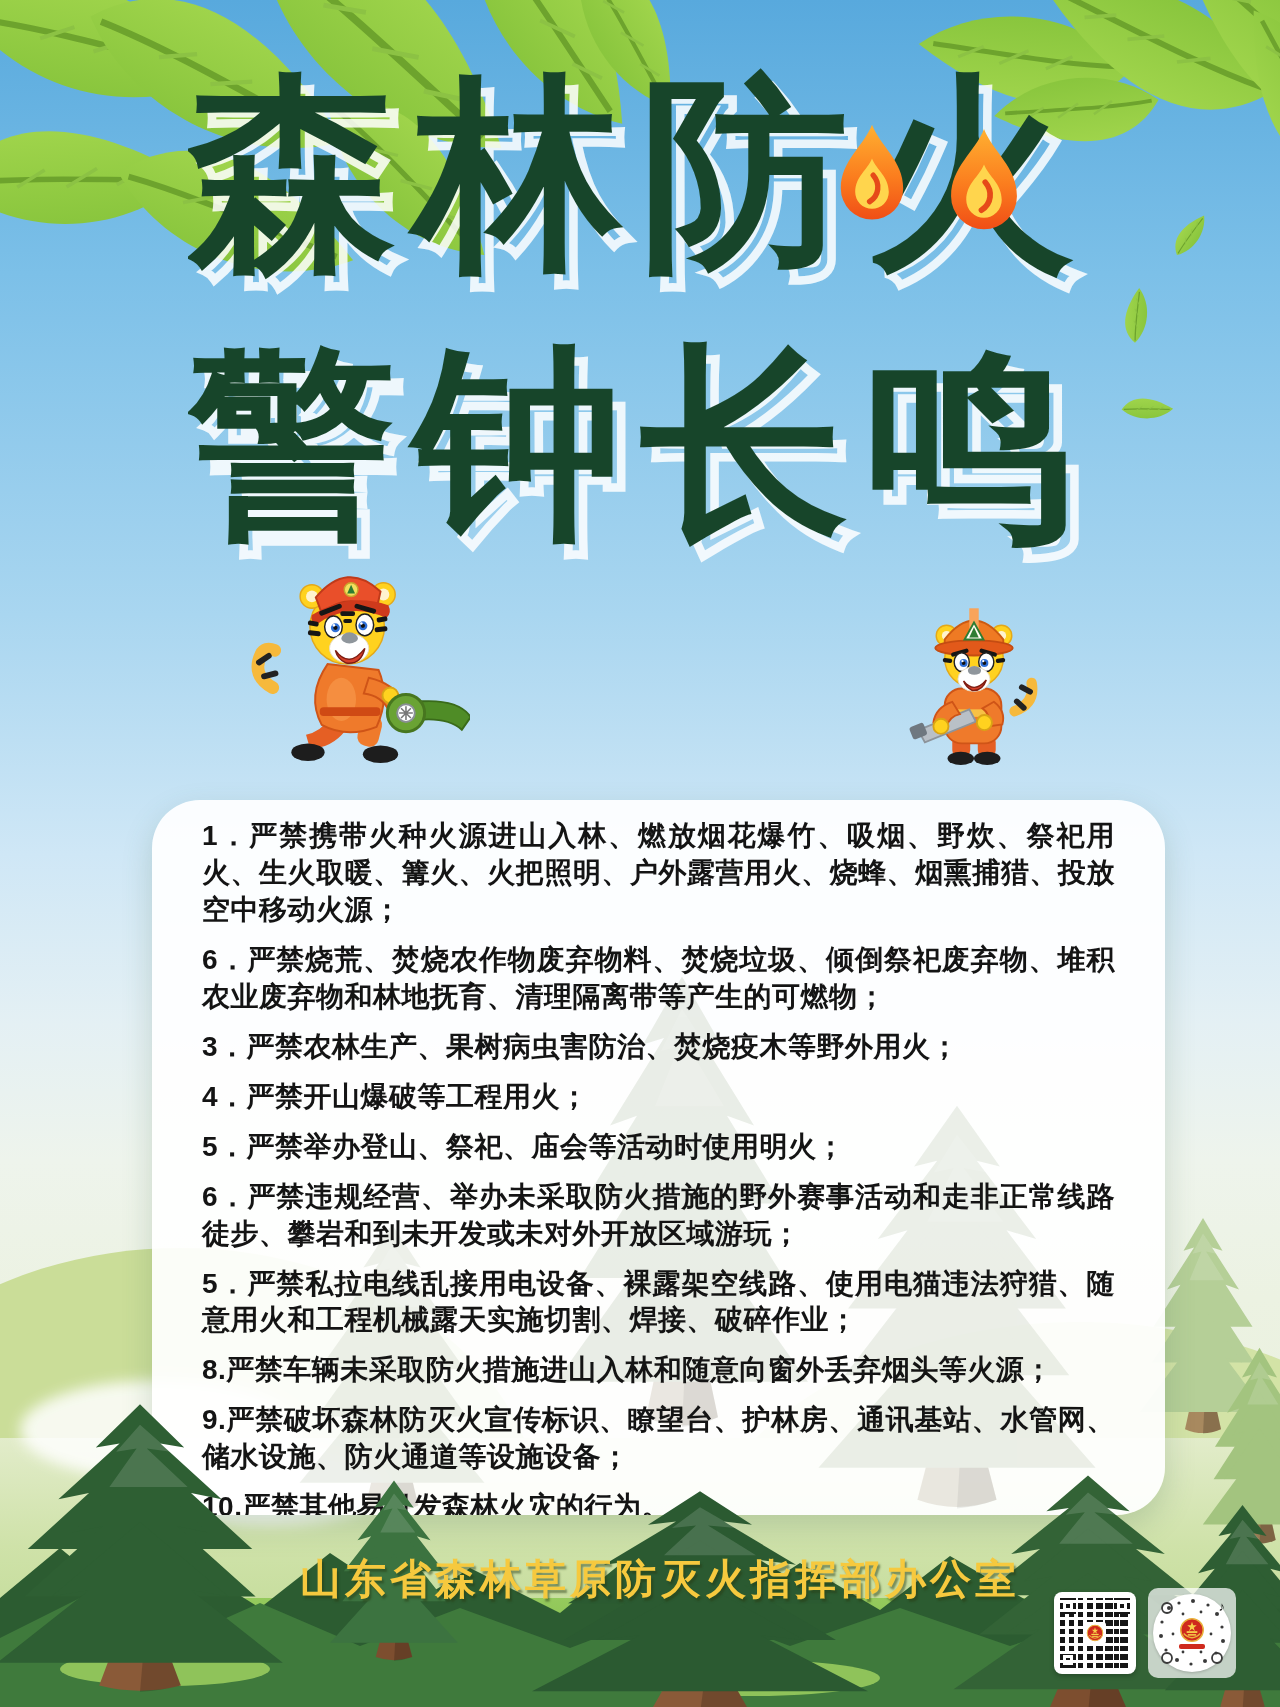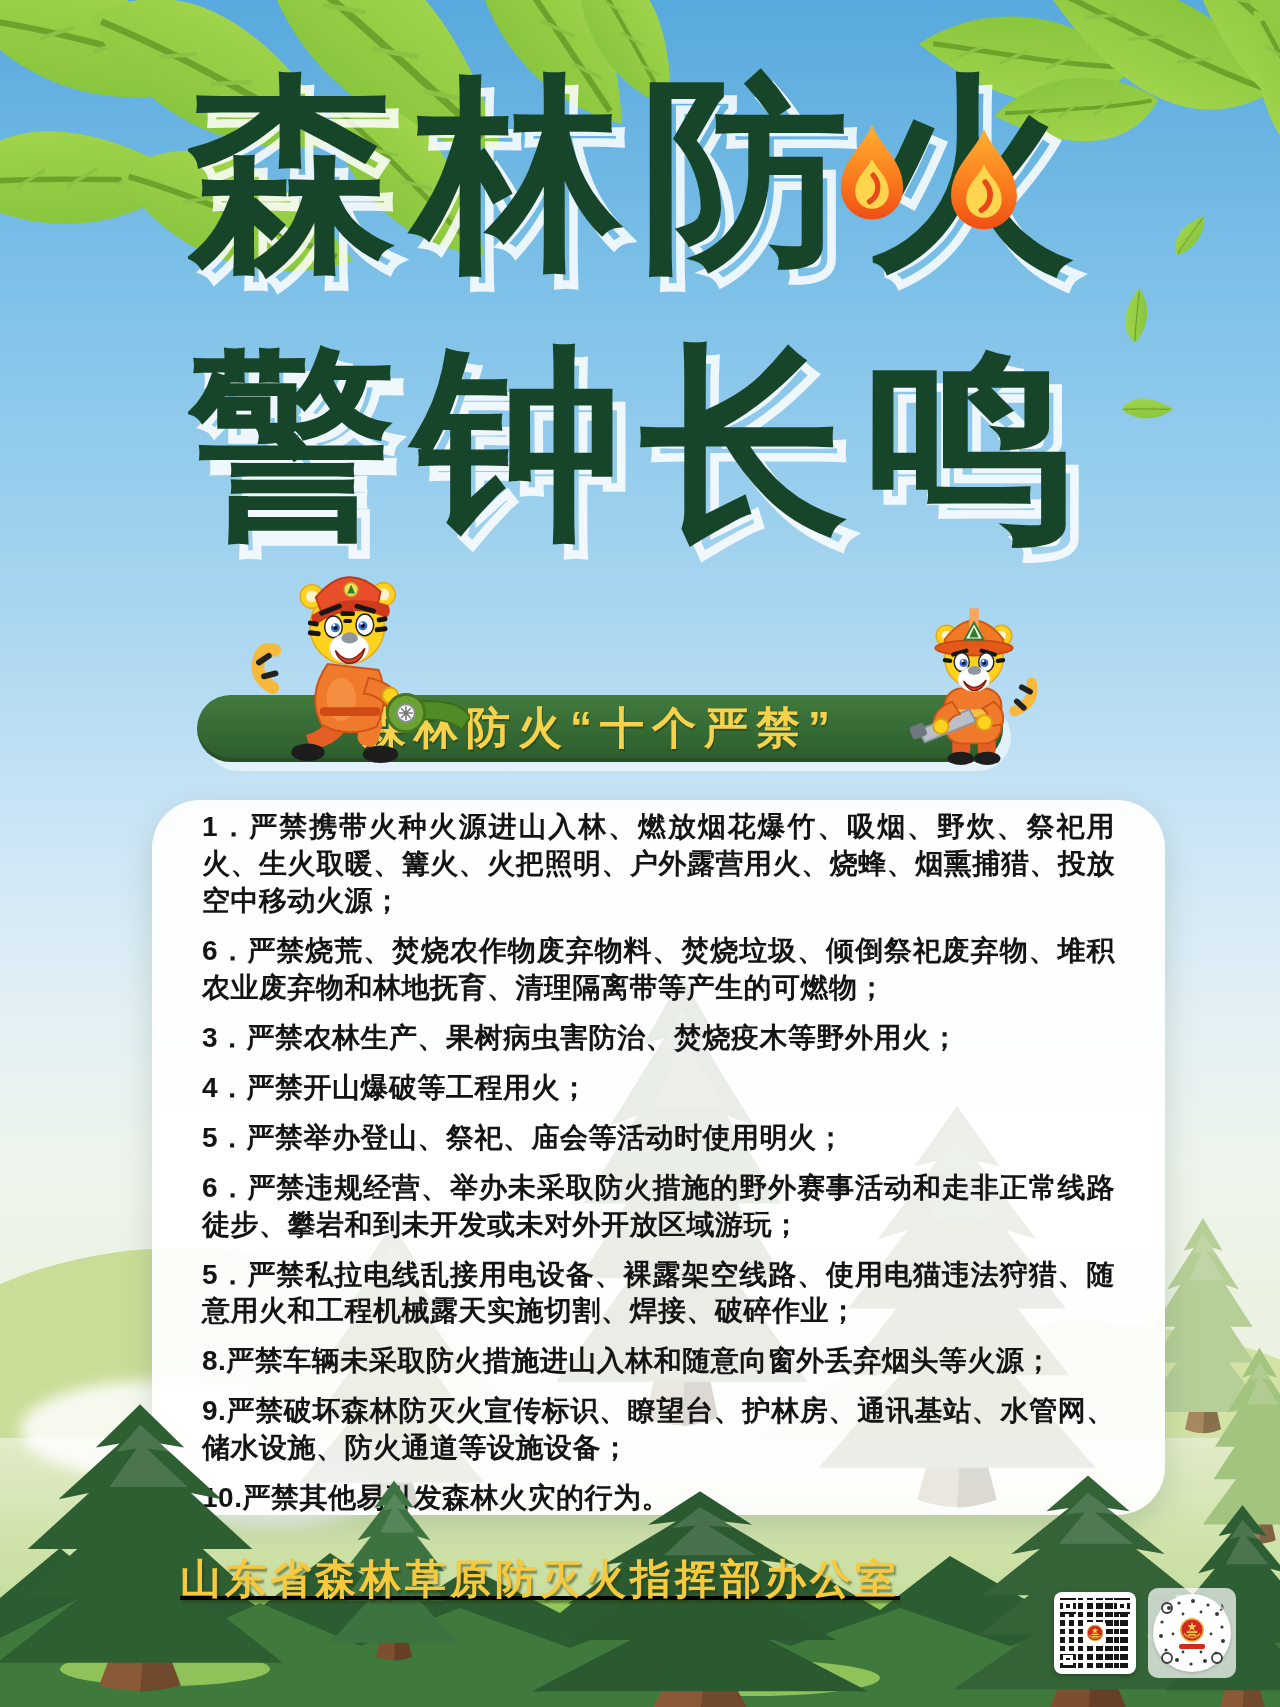--- a/index.html
+++ b/index.html
@@ -45,35 +45,35 @@
     box-shadow:8px 9px 0 rgba(255,255,255,.55), inset 0 -4px 0 rgba(0,0,0,.15);
     display:flex; align-items:center; justify-content:center; z-index:7; }
   .banner-text{ color:#f8d24b; font-size:44px; font-weight:800; letter-spacing:8px;
     text-shadow:1px 2px 0 rgba(0,0,0,.25); white-space:nowrap; }
   .mascot{ z-index:8; }
 
   
   .card{ left:152px; top:800px; width:1013px; height:715px;
     background:rgba(255,255,255,.93); border-radius:48px;
     box-shadow:0 12px 30px rgba(70,110,80,.22);
-    padding:9px 50px 18px 50px; overflow:hidden; z-index:9; }
+    padding:18px 50px 18px 50px; overflow:hidden; z-index:9; }
   .card .wm{ position:absolute; opacity:.38; z-index:0; }
   .rules{ position:relative; z-index:1; }
   .rule{ color:#141414; font-size:28px; font-weight:700; line-height:1.32;
     letter-spacing:.5px; margin-bottom:13px; text-align:justify; }
   .rule:last-child{ margin-bottom:0; }
 
   
   .forest-band{ left:0; top:1528px; width:1280px; height:180px; z-index:10; }
   .tree{ z-index:12; }
   .tree-light{ z-index:4; }
   .glow{ background:#9ed05f; border-radius:50%; opacity:.85; z-index:11; }
 
   
-  .footer{ left:180px; top:1552px; width:840px; text-align:left; z-index:14;text-decoration:underline; }
+  .footer{ left:180px; top:1552px; width:840px; text-align:right; z-index:14; }
   .footer-line{ color:#f6c93e; font-weight:800; letter-spacing:4px;
     text-shadow:2px 3px 2px rgba(40,60,20,.5); white-space:nowrap; }
   .footer-line1{ font-size:41px; }
   .footer-line2{ font-size:38px; margin-top:14px; }
 
   
   .qr-square{ left:1054px; top:1592px; width:82px; height:82px; background:#fff;
     border-radius:8px; padding:6px; z-index:15; box-shadow:0 2px 5px rgba(0,0,0,.25); }
   .qr-noise{ position:relative; width:100%; height:100%;
     background:repeating-linear-gradient(90deg,#161616 0 5px,transparent 5px 9px),
@@ -224,23 +224,20 @@
     <span class="t-back" aria-hidden="true">警钟长鸣</span><span class="t-front">警钟长鸣</span>
   </h1>
   <svg class="abs flame" style="left:836px;top:122px" width="72" height="104">
       <use href="#flame"></use>
     </svg>
   <svg class="abs flame" style="left:946px;top:126px" width="76" height="110">
       <use href="#flame"></use>
     </svg>
 
   
-  <div class="abs banner">
-    <span class="banner-text">森林防火“十个严禁”</span>
-  </div>
 
   
   <svg class="abs mascot" style="left:242px;top:570px" width="228" height="196" viewBox="0 0 230 200">
     <path d="M30,120 Q8,108 18,86 Q22,78 32,82" stroke="#f6b93c" stroke-width="13" fill="none" stroke-linecap="round"></path>
     <rect x="12" y="88" width="18" height="6" rx="3" fill="#222" transform="rotate(-34 21 91)"></rect>
     <rect x="18" y="104" width="18" height="6" rx="3" fill="#222" transform="rotate(-14 27 107)"></rect>
     <path d="M92,148 q-14,18 -28,20 l4,14 q22,0 36,-18 z" fill="#e55f24"></path>
     <ellipse cx="66" cy="186" rx="17" ry="9" fill="#1d1d1d"></ellipse>
     <rect x="118" y="148" width="22" height="32" rx="9" fill="#ef7a2b" transform="rotate(14 129 164)"></rect>
     <ellipse cx="140" cy="188" rx="18" ry="9" fill="#1d1d1d"></ellipse>

